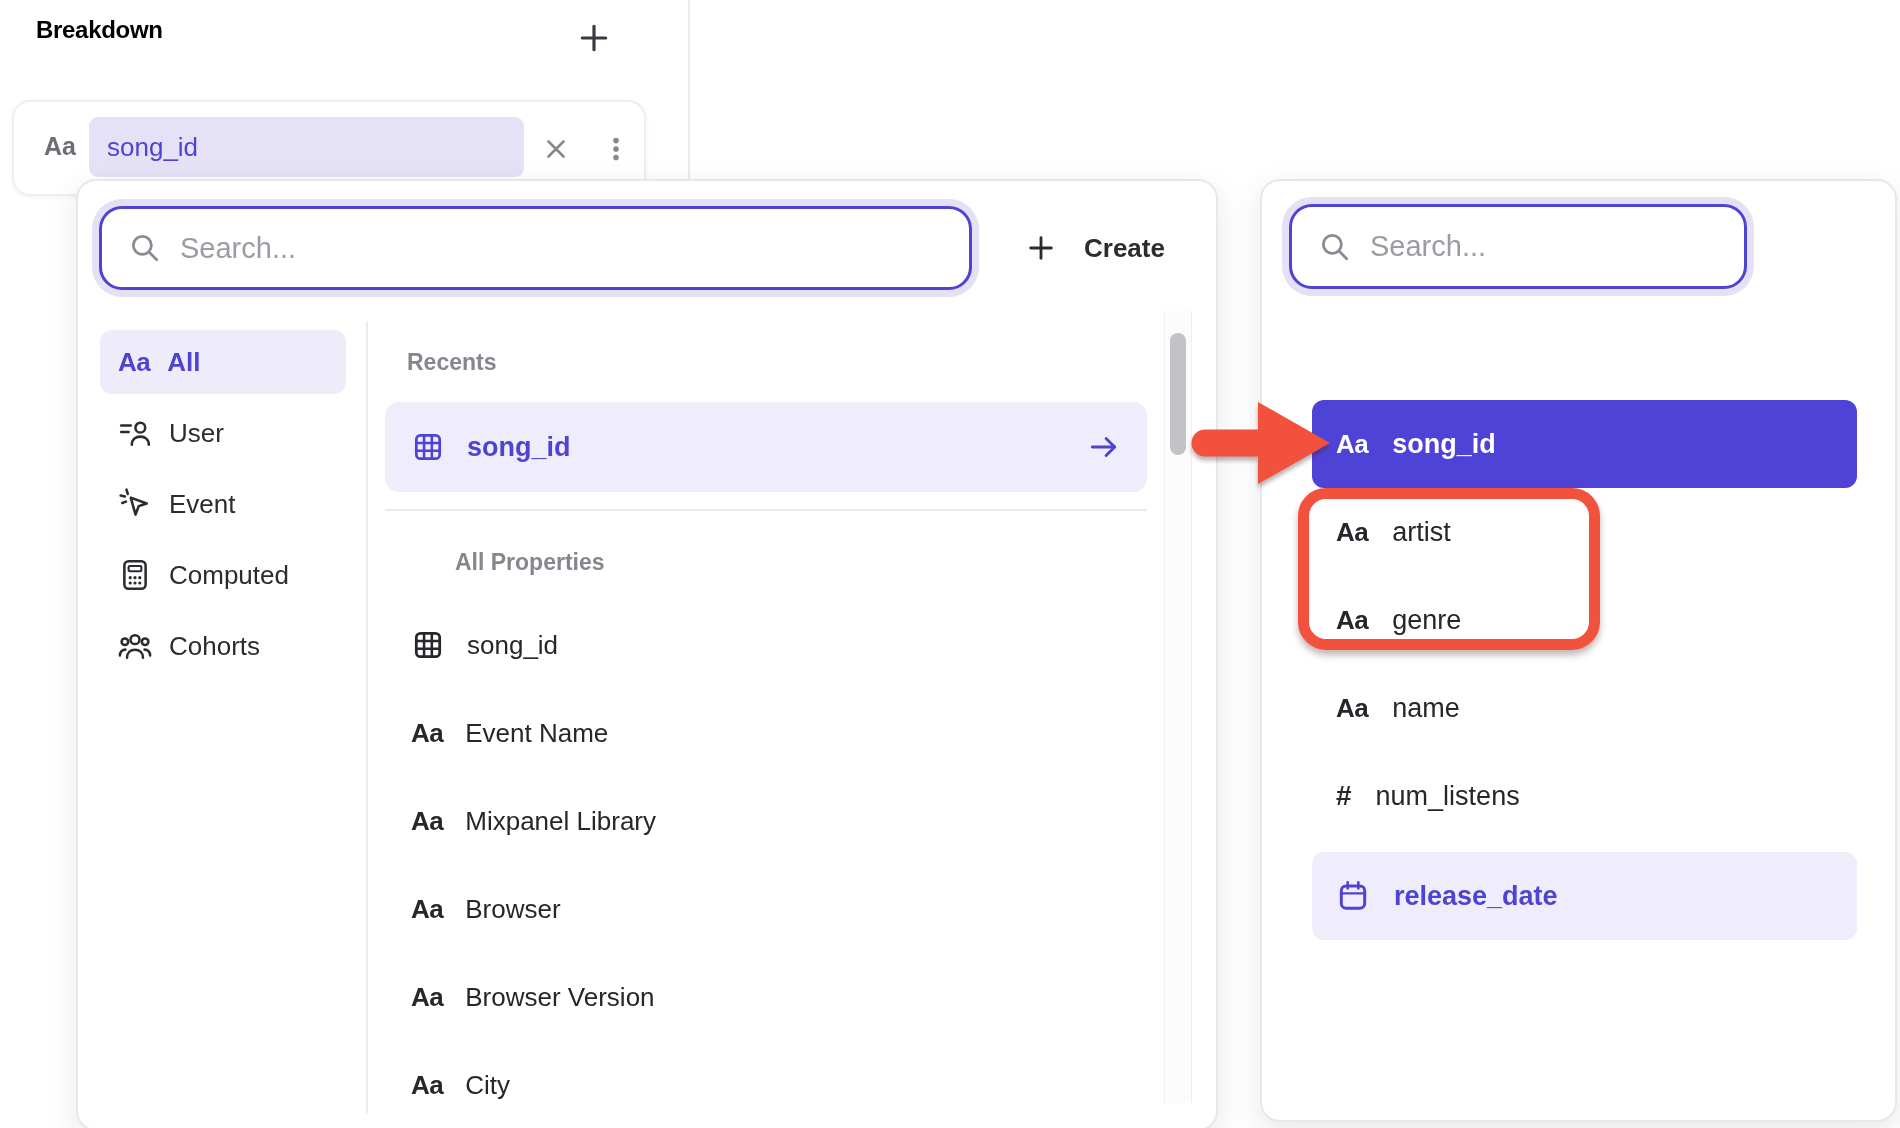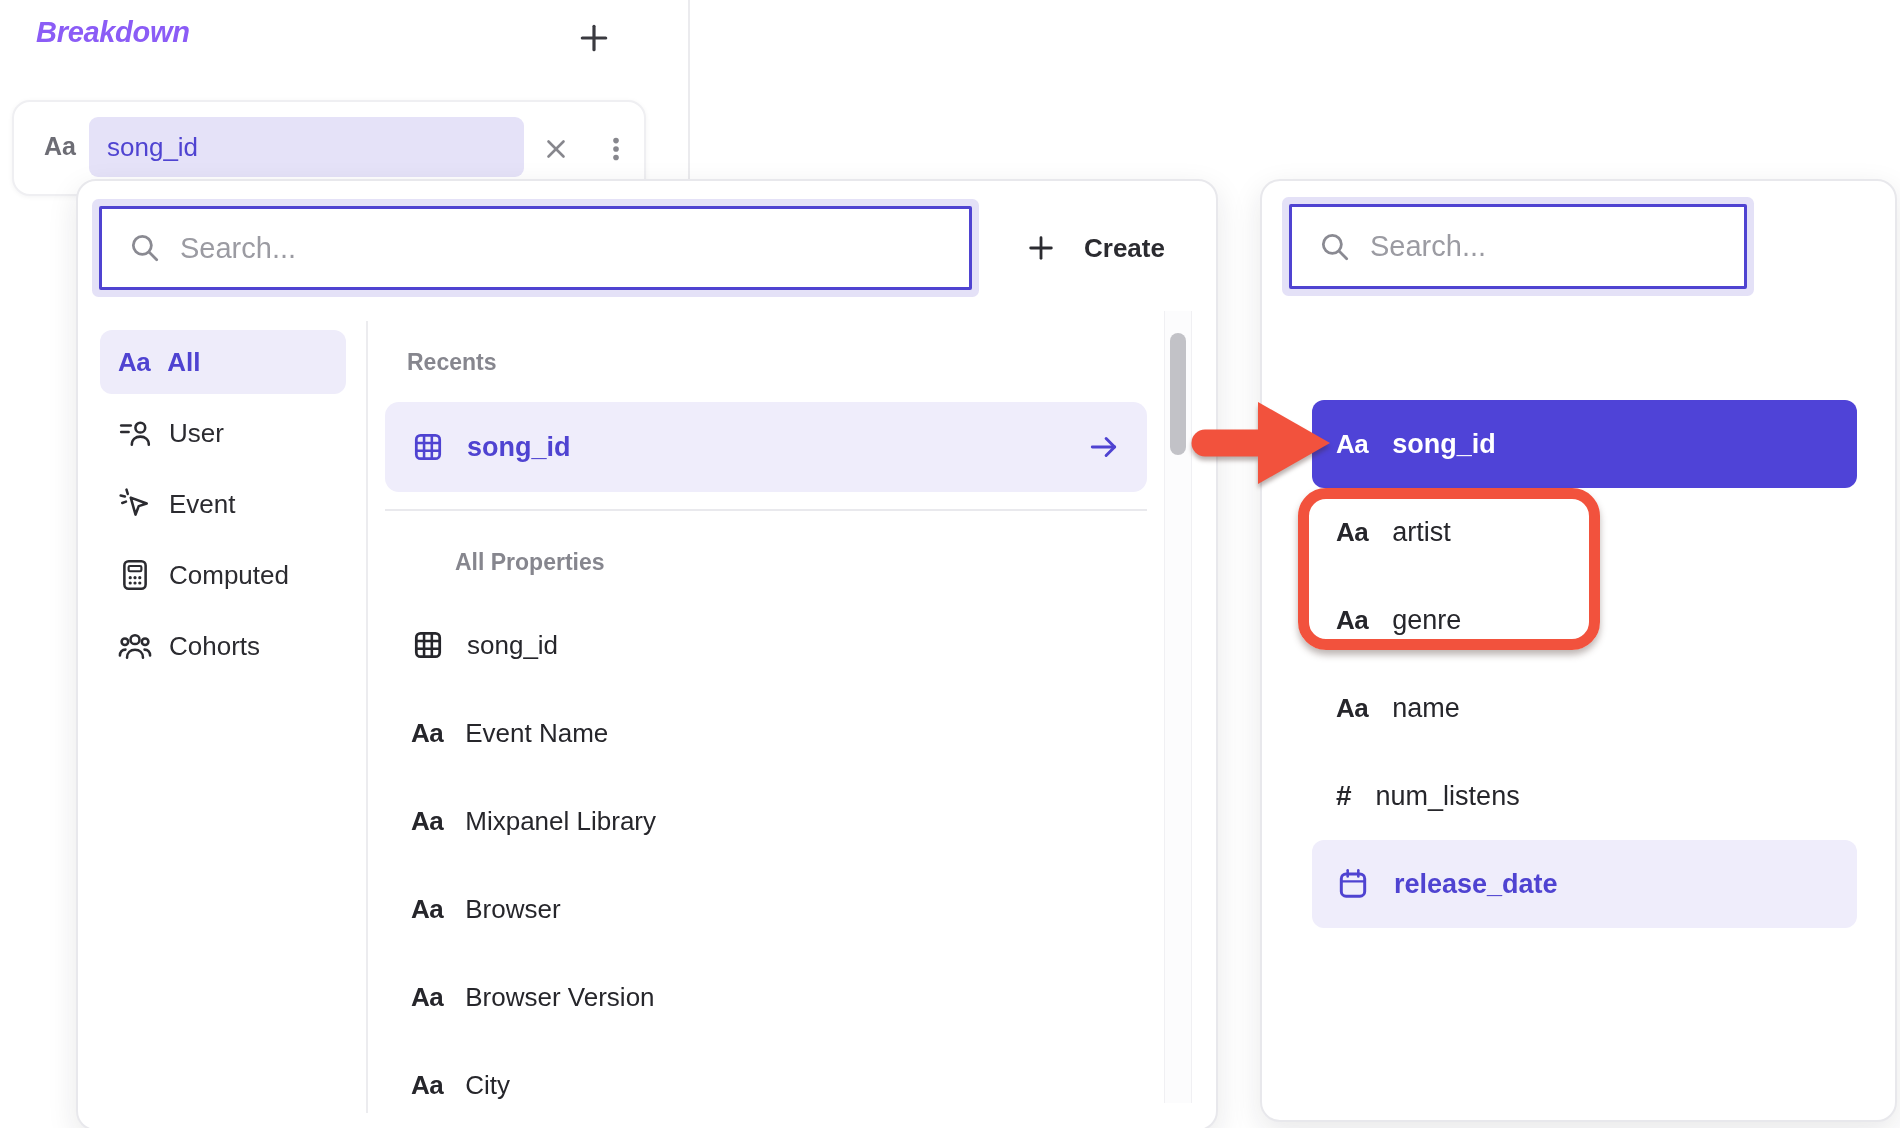--- a/index.html
+++ b/index.html
@@ -1,21 +1,21 @@
 <!DOCTYPE html>
 <html><head>
 <meta charset="utf-8">
 <style>
   * { margin:0; padding:0; box-sizing:border-box; }
   html,body { background:#ffffff; }
   body { font-family:"Liberation Sans","DejaVu Sans",sans-serif; color:#26262b; }
   .canvas { position:relative; width:1900px; height:1128px; background:#fff; overflow:hidden; }
 
   
-  .bd-title { position:absolute; left:36px; top:16px; font-size:29px; font-weight:700; letter-spacing:-.3px; color:#8b5cf6;font-style:italic; }
+  .bd-title { position:absolute; left:36px; top:16px; font-size:24px; font-weight:700; letter-spacing:-.3px; color:#000000; }
   .top-plus { position:absolute; left:566px; top:10px; width:56px; height:56px; background:none; border:none; cursor:pointer;
               display:flex; align-items:center; justify-content:center; color:#3a3a40; }
   .v-divider { position:absolute; left:688px; top:0; width:2px; height:181px; background:#ebebee; }
 
   
   .chip-card { position:absolute; left:12px; top:100px; width:634px; height:96px; background:#fff;
                border:2px solid #efeff2; border-radius:18px; box-shadow:0 1px 5px rgba(20,20,40,.05); z-index:1; }
   .chip-type { position:absolute; left:30px; top:30px; font-size:25px; font-weight:600; color:#6d6d75; }
   .chip-pill { position:absolute; left:75px; top:15px; width:435px; height:60px; background:#e5e2f8; border-radius:9px;
                display:flex; align-items:center; padding-left:18px; font-size:26px; font-weight:500; color:#4f43d1; cursor:pointer; }
@@ -25,21 +25,21 @@
                 display:flex; align-items:center; justify-content:center; color:#87878d; }
 
   
   .panel { position:absolute; background:#fff; border:2px solid #e8e8ec; border-radius:20px;
            box-shadow:0 10px 30px rgba(25,25,35,.10); z-index:2; }
   .left-panel  { left:76px;  top:179px; width:1142px; height:952px; }
   .right-panel { left:1260px; top:179px; width:637px; height:943px; }
 
   
   .search-box { position:absolute; display:flex; align-items:center; gap:18px; padding:0 26px;
-                border:3px solid #4f43d1; border-radius:2px; background:#fff;
+                border:3px solid #4f43d1; border-radius:23px; background:#fff;
                 box-shadow:0 0 0 7px #e4e1f7; }
   .search-box input { flex:1; border:none; outline:none; background:transparent; font-family:inherit;
                       font-size:29px; color:#26262b; min-width:0; }
   .search-box input::placeholder { color:#9b9ba2; }
   .search-left  { left:21px; top:25px; width:873px; height:84px; }
   .search-right { left:27px; top:23px; width:458px; height:85px; }
   .sicon { color:#8a8a92; flex:0 0 auto; }
 
   .create-btn { position:absolute; left:948px; top:25px; height:84px; display:flex; align-items:center; gap:28px;
                 background:none; border:none; cursor:pointer; font-family:inherit; font-size:26px; font-weight:600; color:#2b2b30; }
@@ -68,21 +68,21 @@
                   border-left:1px solid #f0f0f3; border-right:1px solid #f0f0f3; }
   .scroll-thumb { position:absolute; left:5px; top:22px; width:16px; height:122px; background:#c2c2c7; border-radius:9px; cursor:pointer; }
 
   
   .go-back { position:absolute; left:64px; top:162px; height:56px; display:flex; align-items:center; gap:24px;
              background:none; border:none; cursor:pointer; font-family:inherit; font-size:26px; font-weight:600; color:#26262b; }
   .sub-list { position:absolute; left:50px; top:219px; width:545px; }
   .sub-row { height:88px; display:flex; align-items:center; gap:24px; padding:0 24px; border-radius:12px;
              font-size:27px; font-weight:500; color:#26262b; cursor:pointer; }
   .sub-row.selected { background:#4f43d7; color:#ffffff; font-weight:700; }
-  .sub-row.highlighted { background:#efedfb; color:#4f43d1; font-weight:600; margin-top:0; }
+  .sub-row.highlighted { background:#efedfb; color:#4f43d1; font-weight:600; margin-top:12px; }
 
   
   .ic { width:34px; height:34px; flex:0 0 auto; display:block; }
   .ic-sm { width:30px; height:30px; }
   .aa { font-size:26px; font-weight:700; min-width:38px; letter-spacing:-.5px; }
   .hash { font-size:28px; font-weight:700; min-width:38px; }
   .bool { display:inline-flex; align-items:center; gap:4px; min-width:38px; }
   .bool i { display:block; border-radius:50%; }
   .bool .o { width:12px; height:12px; border:3.2px solid currentColor; }
   .bool .f { width:17px; height:17px; background:currentColor; }

